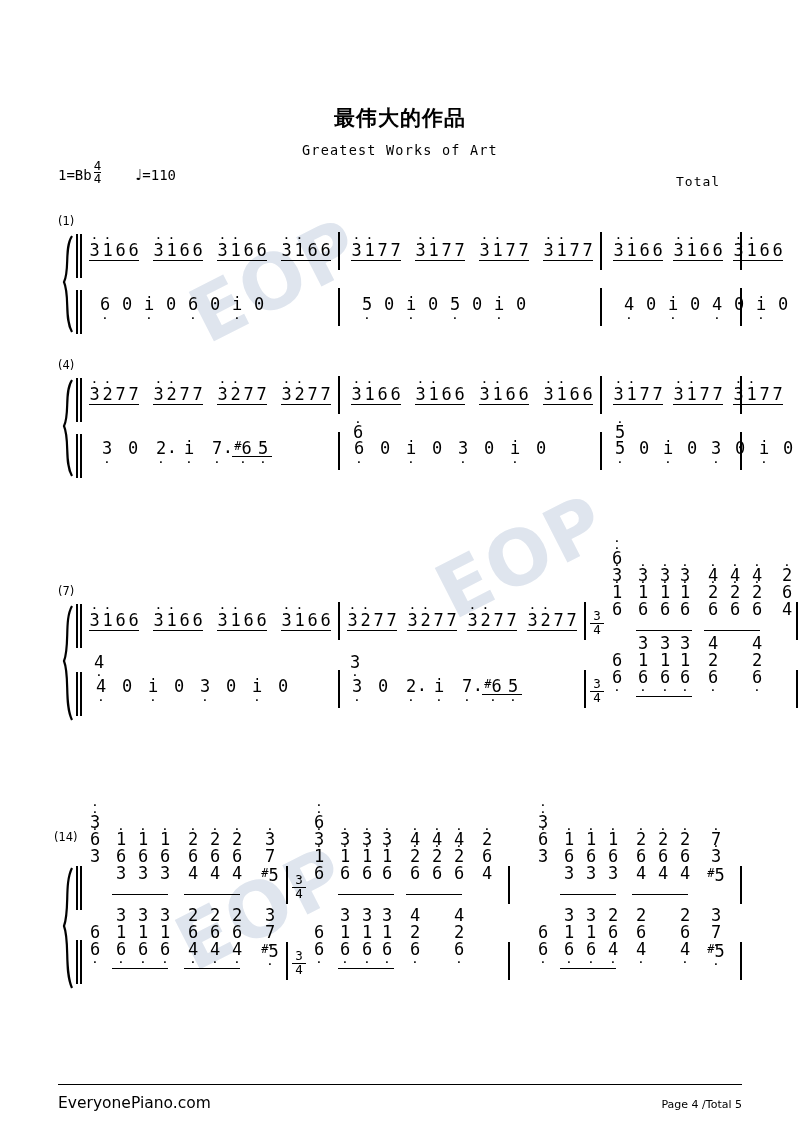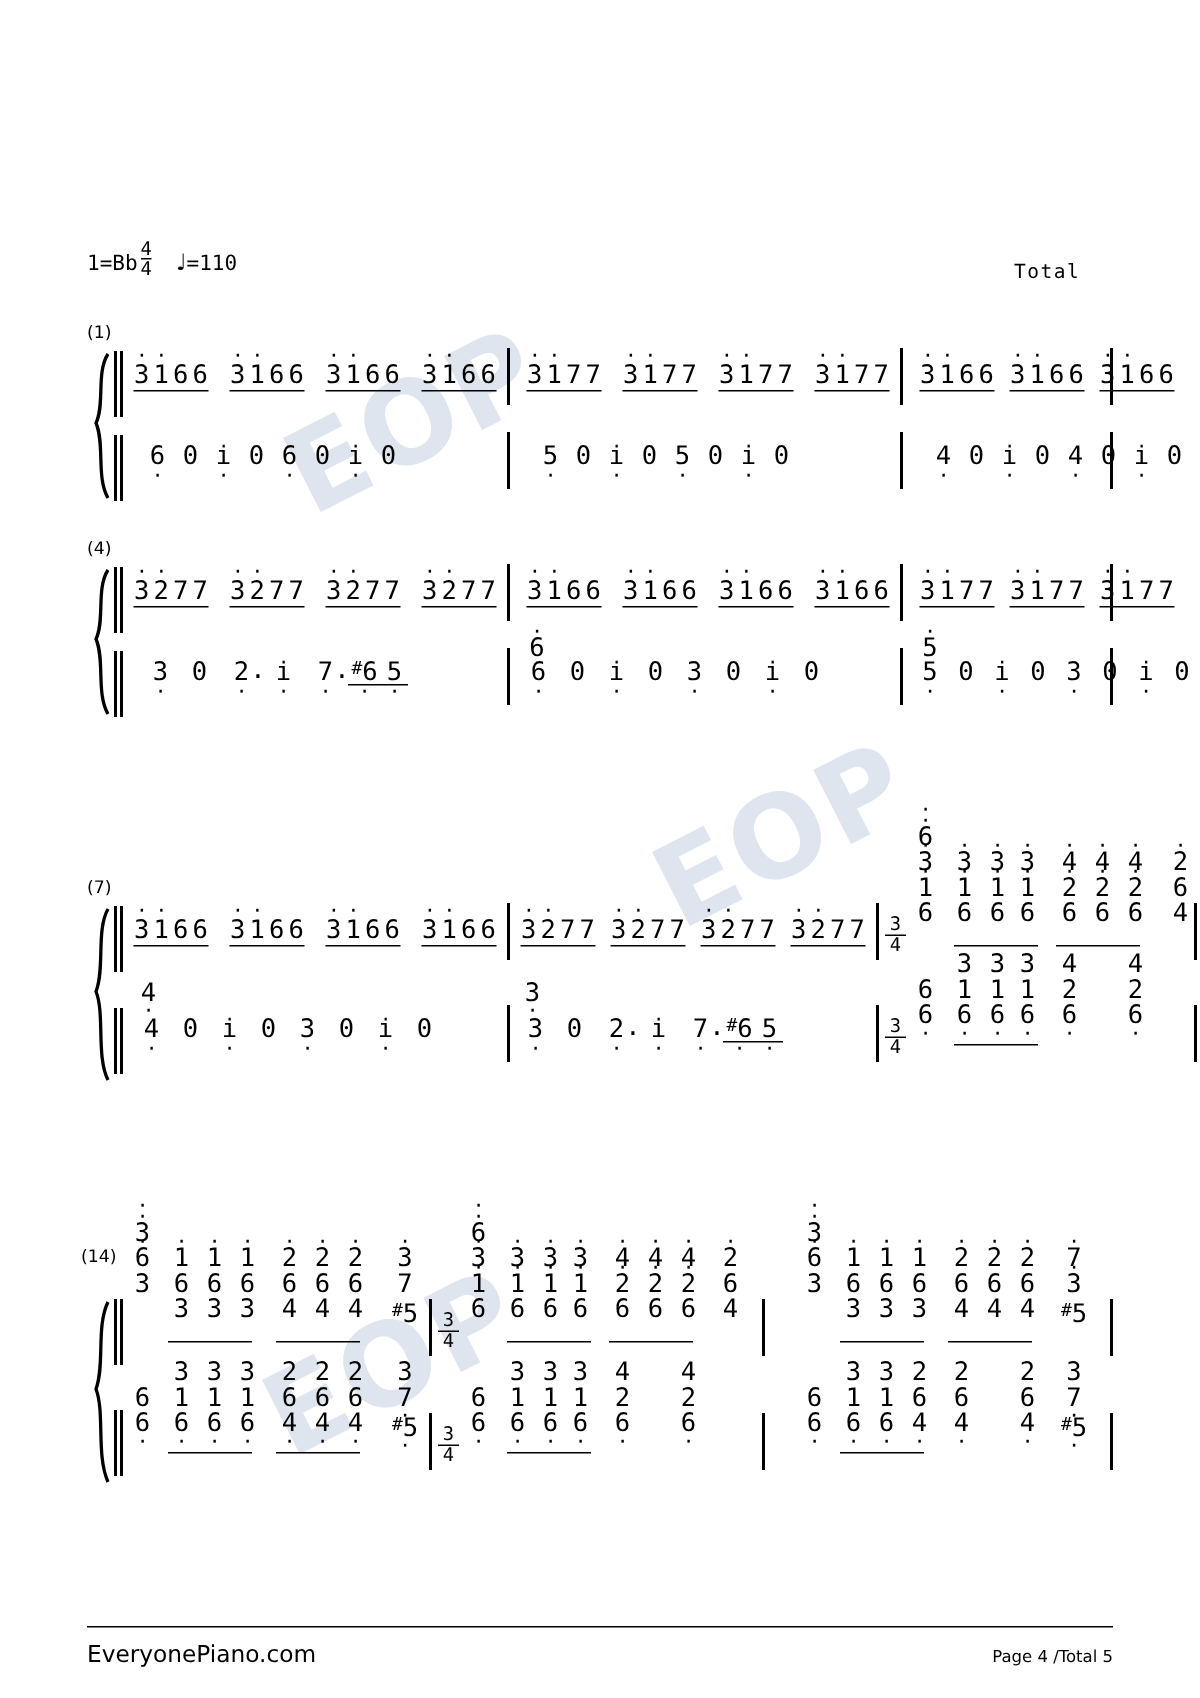--- a/index.html
+++ b/index.html
@@ -53,21 +53,21 @@
   }
   .keysig .frac {
     display: inline-block;
     vertical-align: -3px;
     text-align: center;
     line-height: 0.95;
     font-size: 12.5px;
     margin: 0 2px;
   }
   .keysig .tempo {
-    margin-left: 14px;
+    margin-left: 32px;
     white-space: nowrap;
   }
   .keysig .qnote {
     font-family: "DejaVu Sans", sans-serif;
     font-size: 15px;
   }
   .composer {
     position: absolute;
     top: 174px;
     left: 676px;
@@ -231,20 +231,22 @@
 </style>
 </head>
 <body>
 
 <div class="page">
 
   <div class="wm wm1">EOP</div>
   <div class="wm wm2">EOP</div>
   <div class="wm wm3">EOP</div>
 
+  <div class="title-cn">最伟大的作品</div>
+  <div class="title-en">Greatest Works of Art</div>
 
   <div class="keysig">
     <span>1=Bb</span><span class="frac"><span style="display:block">4</span><span style="display:block;border-top:1.2px solid #000">4</span></span><span class="tempo"><span class="qnote">♩</span><span>=110</span></span>
   </div>
 
   <div class="composer">Total</div>
 
   <div class="system" style="top:228px;height:110px">
     <div class="sys-label" style="left:0;top:-14px">(1)</div>
 

